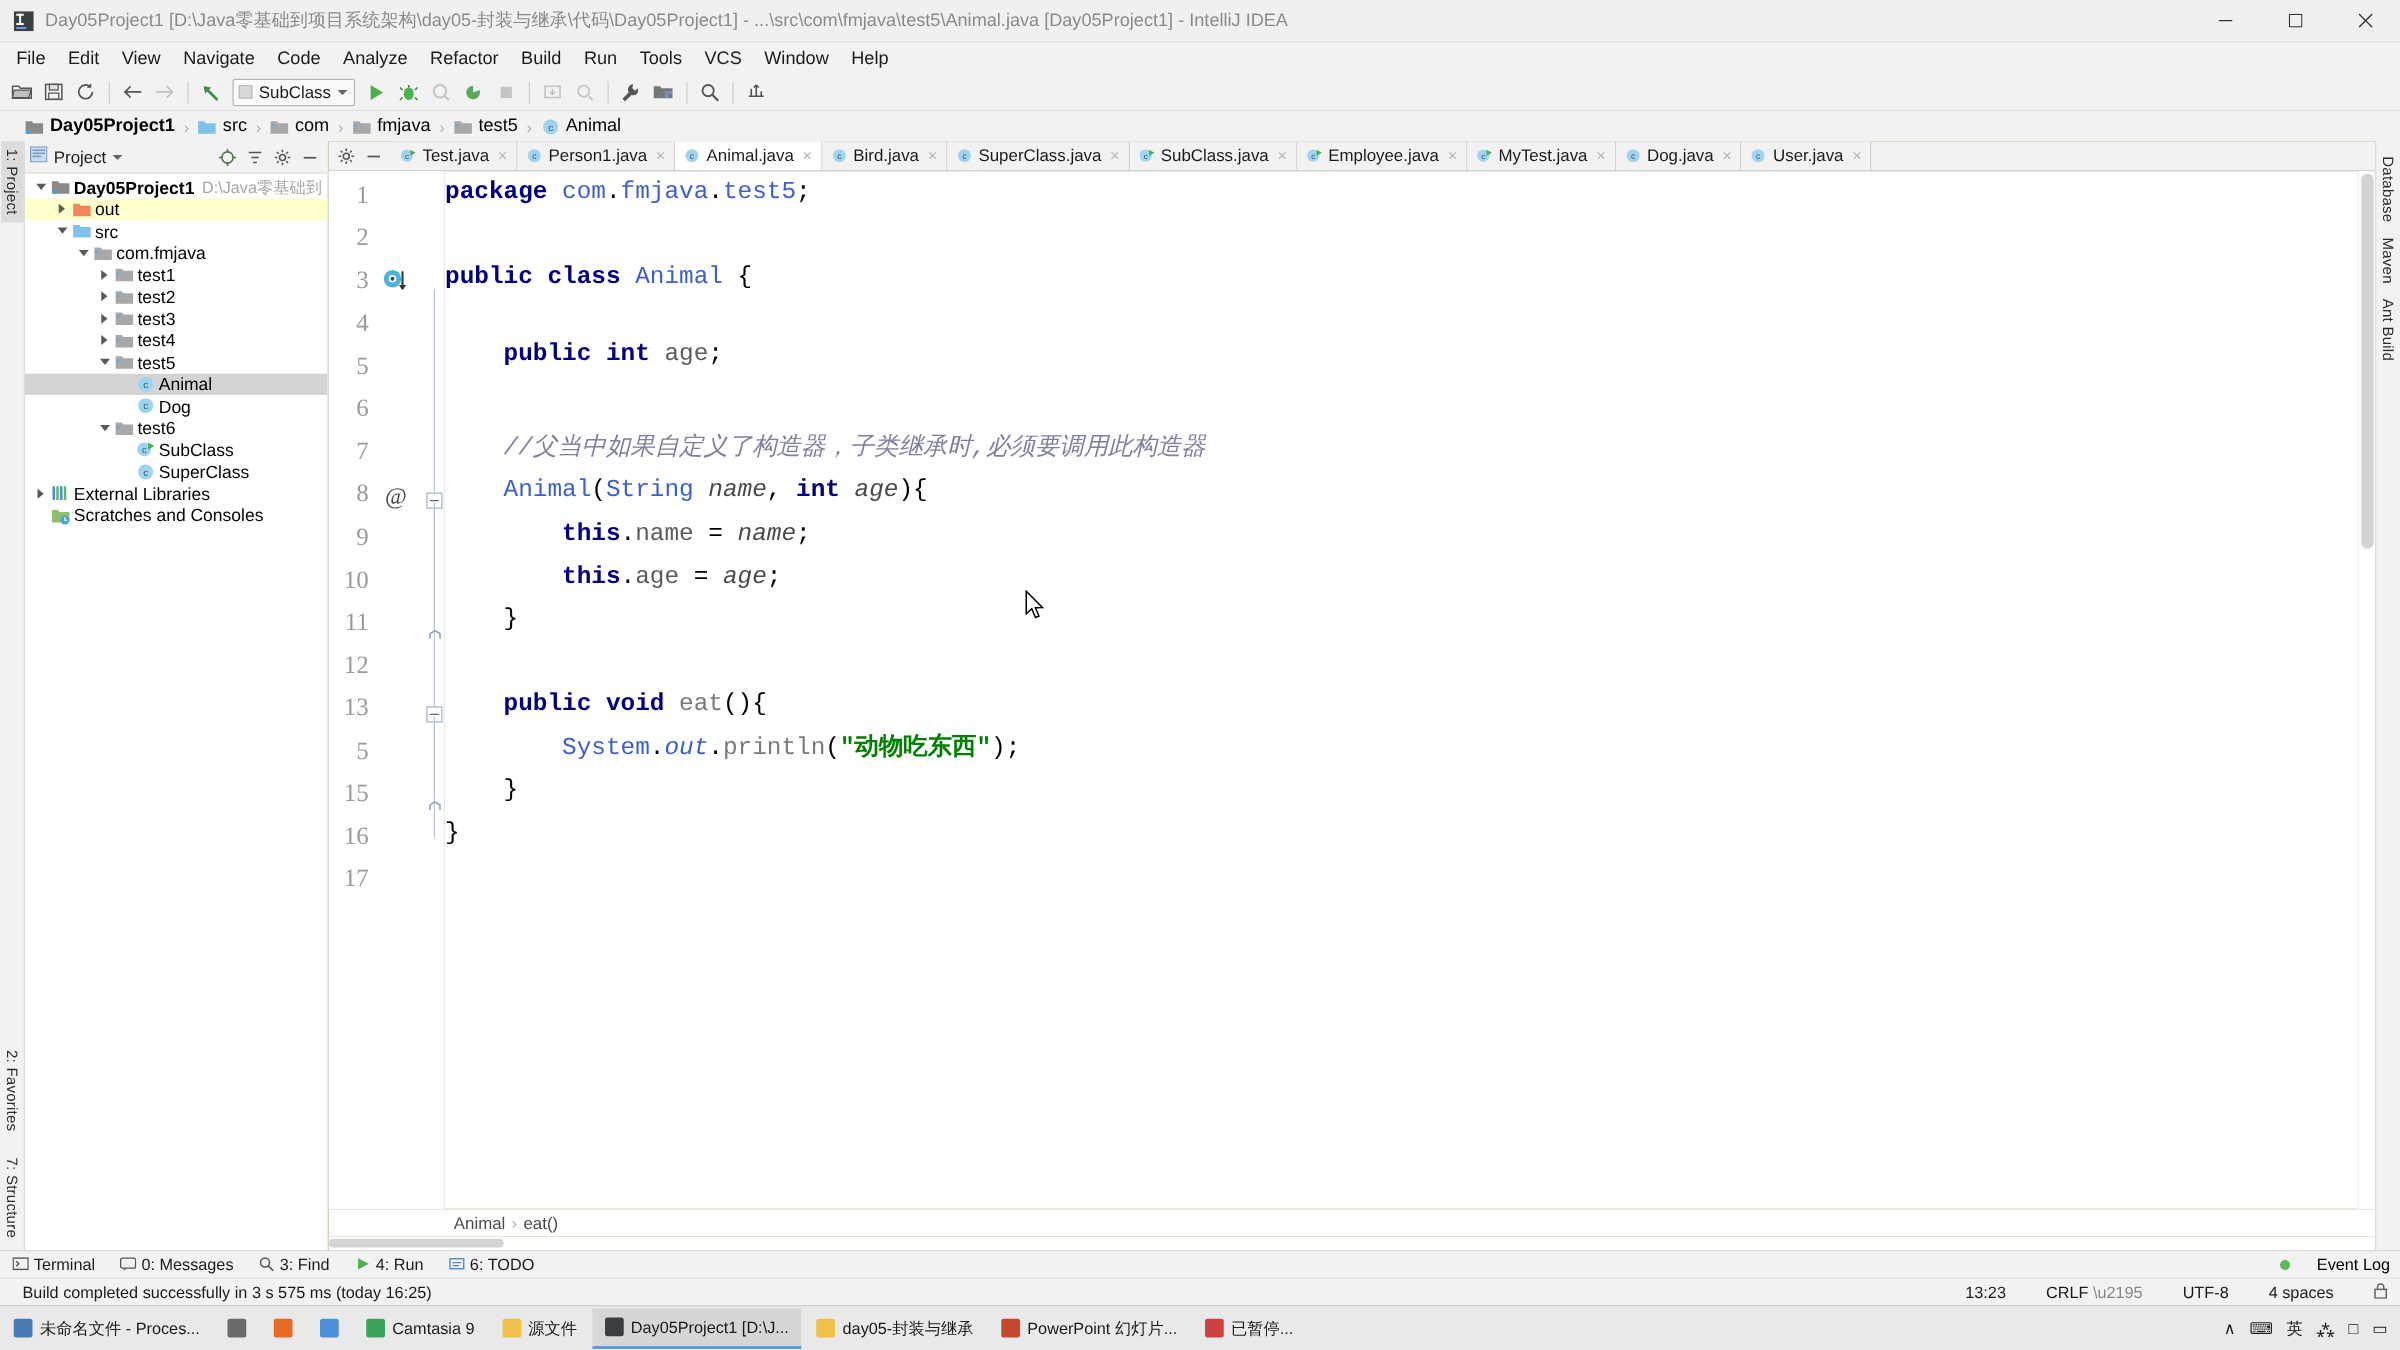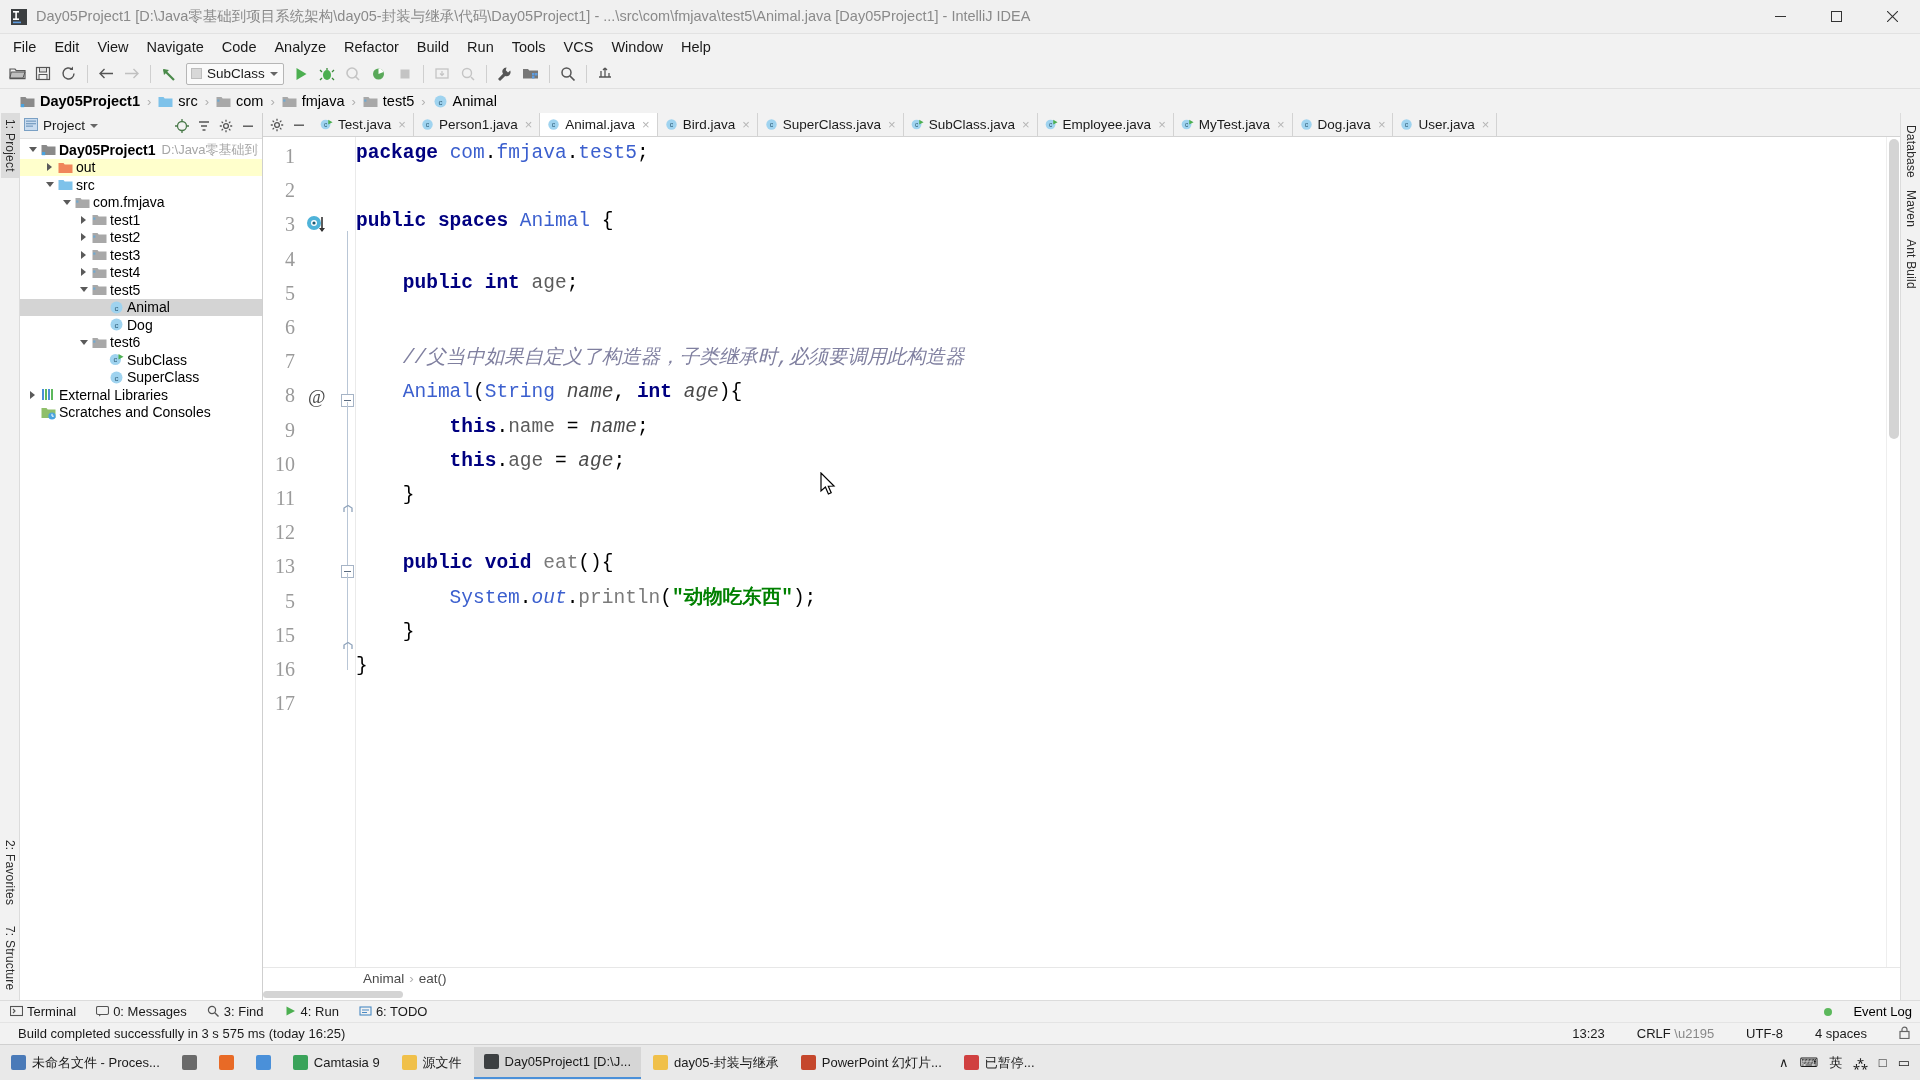--- a/index.html
+++ b/index.html
@@ -815,21 +815,21 @@
                 <path d="M16 2 v14" stroke="#333" stroke-width="1.6"></path>
                 <path d="M13 13 L16 17 L19 13z" fill="#333"></path>
               </svg></div>
             <div class="gmark" style="top: 249.4px; left: 43px;"><svg width="22" height="22" viewBox="0 0 22 22">
                 <text x="2" y="17" font-size="19" font-family="Liberation Serif" fill="#4a4a4a">@</text>
               </svg></div>
           </div>
         <div class="code-area" id="code-area">
             <div class="cline" style="top: -1px;"><span class="kw">package </span><span class="typ">com</span><span class="pl">.</span><span class="typ">fmjava</span><span class="pl">.</span><span class="typ">test5</span><span class="pl">;</span></div>
             <div class="cline" style="top: 33.2px;"></div>
-            <div class="cline" style="top: 67.4px;"><span class="kw">public spaces </span><span class="typ">Animal</span><span class="pl"> {</span></div>
+            <div class="cline" style="top: 67.4px;"><span class="kw">public class </span><span class="typ">Animal</span><span class="pl"> {</span></div>
             <div class="cline" style="top: 129px;"><span class="kw">    public int </span><span class="fld">age</span><span class="pl">;</span></div>
             <div class="cline" style="top: 170px;"></div>
             <div class="cline" style="top: 204.2px;"><span class="cmt">    //父当中如果自定义了构造器，子类继承时,必须要调用此构造器</span></div>
             <div class="cline" style="top: 238.4px;"><span class="typ">    Animal</span><span class="pl">(</span><span class="typ">String</span><span class="pl"> </span><span class="param">name</span><span class="pl">, </span><span class="kw">int</span><span class="pl"> </span><span class="param">age</span><span class="pl">){</span></div>
             <div class="cline" style="top: 272.6px;"><span class="kw">        this</span><span class="pl">.</span><span class="fld">name</span><span class="pl"> = </span><span class="param">name</span><span class="pl">;</span></div>
             <div class="cline" style="top: 306.8px;"><span class="kw">        this</span><span class="pl">.</span><span class="fld">age</span><span class="pl"> = </span><span class="param">age</span><span class="pl">;</span></div>
             <div class="cline" style="top: 341px;"><span class="pl">    }</span></div>
             <div class="cline" style="top: 375.2px;"></div>
             <div class="cline" style="top: 409.4px;"><span class="kw">    public void </span><span class="mth">eat</span><span class="pl">(){</span></div>
             <div class="cline" style="top: 443.6px;"><span class="typ">        System</span><span class="pl">.</span><span class="stat">out</span><span class="pl">.</span><span class="mth">println</span><span class="pl">(</span><span class="str">"动物吃东西"</span><span class="pl">);</span></div>

